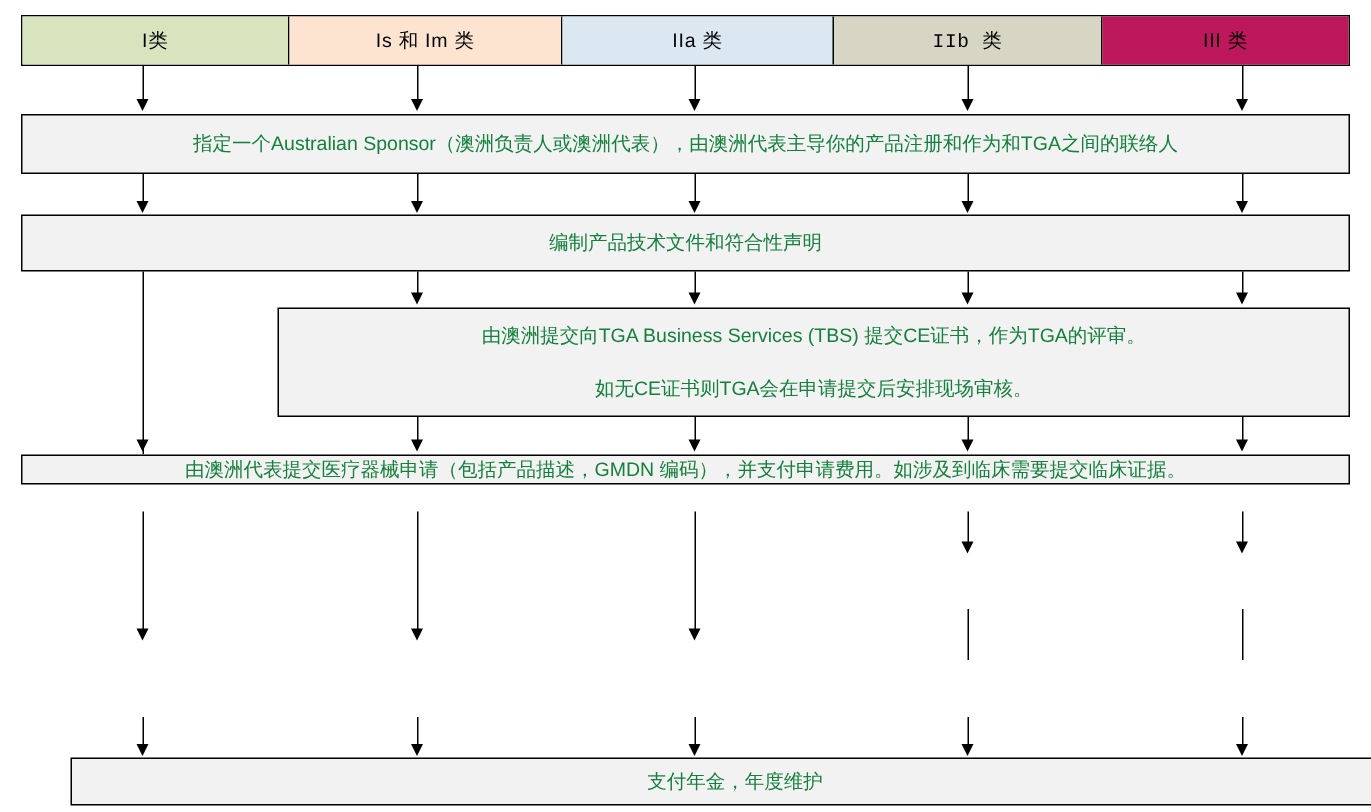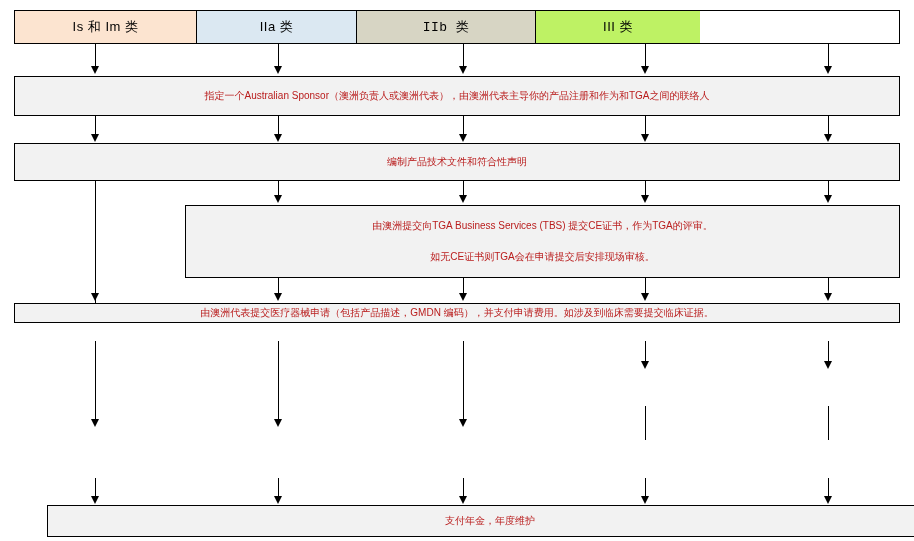--- a/index.html
+++ b/index.html
@@ -47,24 +47,24 @@
   
   .box {
     position: absolute;
     background: #f2f2f2;
     border: 1px solid #000000;
     box-sizing: border-box;
     display: flex;
     flex-direction: column;
     align-items: center;
     justify-content: center;
-    font-size: 10px;
+    font-size: 13px;
     line-height: 1.45;
     text-align: center;
-    color: #b91c1c;
+    color: #15803d;
     padding: 0 6px;
   }
   .box .line { display: block; white-space: nowrap; }
   .box .line + .line { margin-top: 16px; }
 
   
   .vline {
     position: absolute;
     width: 1px;
     background: #000000;
@@ -77,30 +77,33 @@
     border-right: 4px solid transparent;
     border-top: 8px solid #000000;
   }
 </style>
 </head>
 <body>
 
 <div id="canvas">
 
   <div class="cat-row">
+    <div class="cat-cell" style="width:178px;background:#d7e4bd;">
+      <span>I类</span>
+    </div>
     <div class="cat-cell" style="width:182px;background:#fce4d0;">
       <span>Is 和 Im 类</span>
     </div>
-    <div class="cat-cell" style="width:160px;background:#dbe8f2;">
+    <div class="cat-cell" style="width:181px;background:#dbe8f2;">
       <span>IIa 类</span>
     </div>
     <div class="cat-cell" style="width:179px;background:#d7d5c4;font-family:Liberation Mono, monospace;">
       <span>IIb 类</span>
     </div>
-    <div class="cat-cell" style="width:164px;background:#bef264;">
+    <div class="cat-cell" style="width:164px;background:#be185d;">
       <span>III 类</span>
     </div>
   </div>
 
   <div class="vline" style="left:95px;top:44px;height:24px;"></div>
   <div class="arrow" style="left:91px;top:66px;"></div>
   <div class="vline" style="left:278px;top:44px;height:24px;"></div>
   <div class="arrow" style="left:274px;top:66px;"></div>
   <div class="vline" style="left:463px;top:44px;height:24px;"></div>
   <div class="arrow" style="left:459px;top:66px;"></div>

